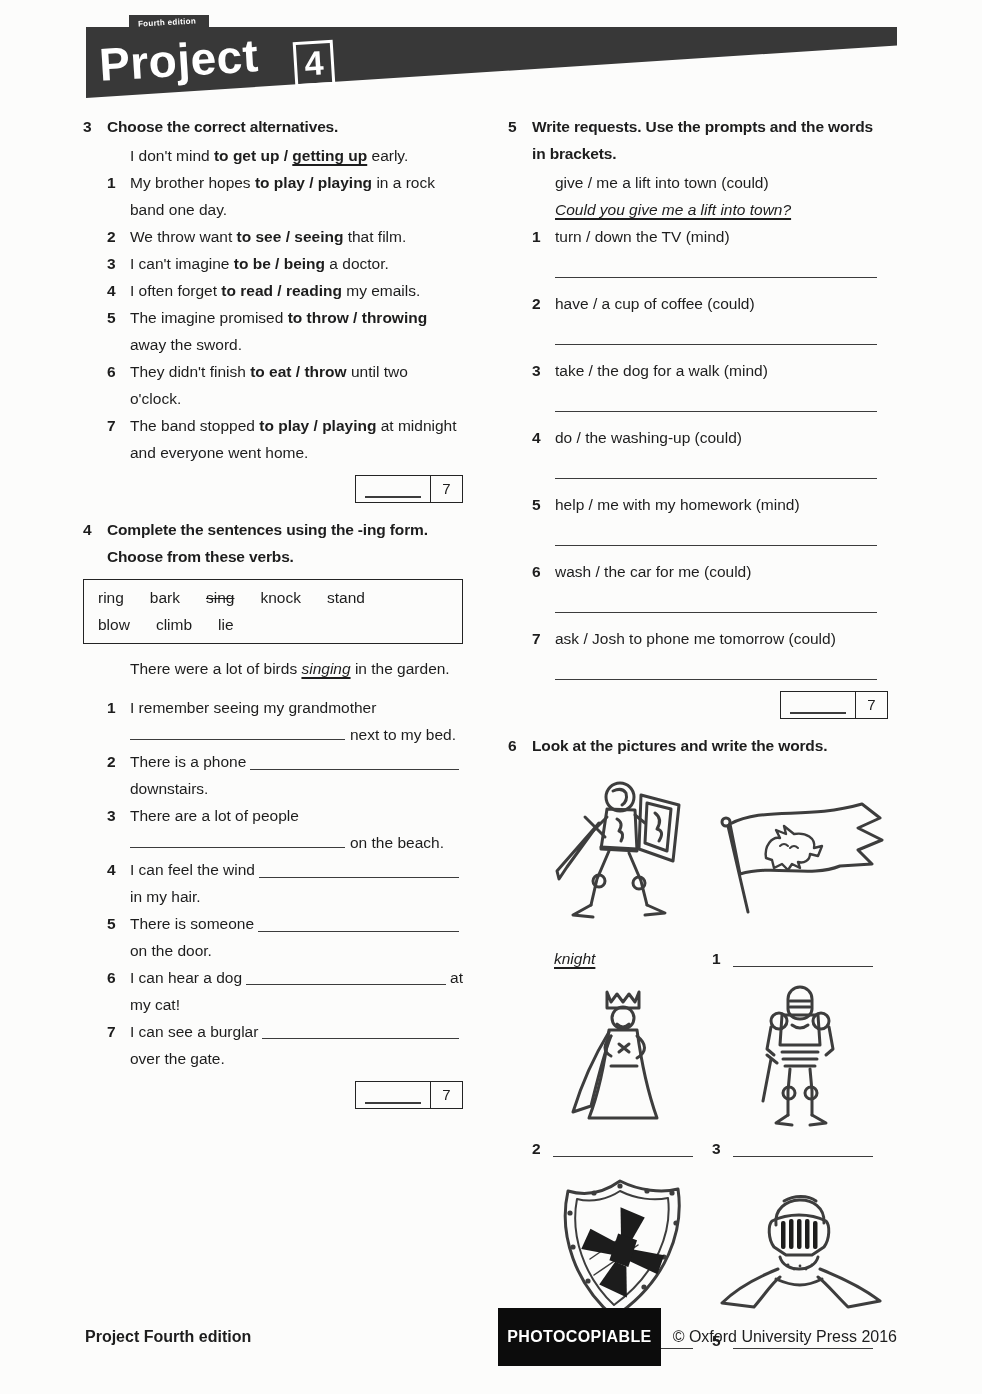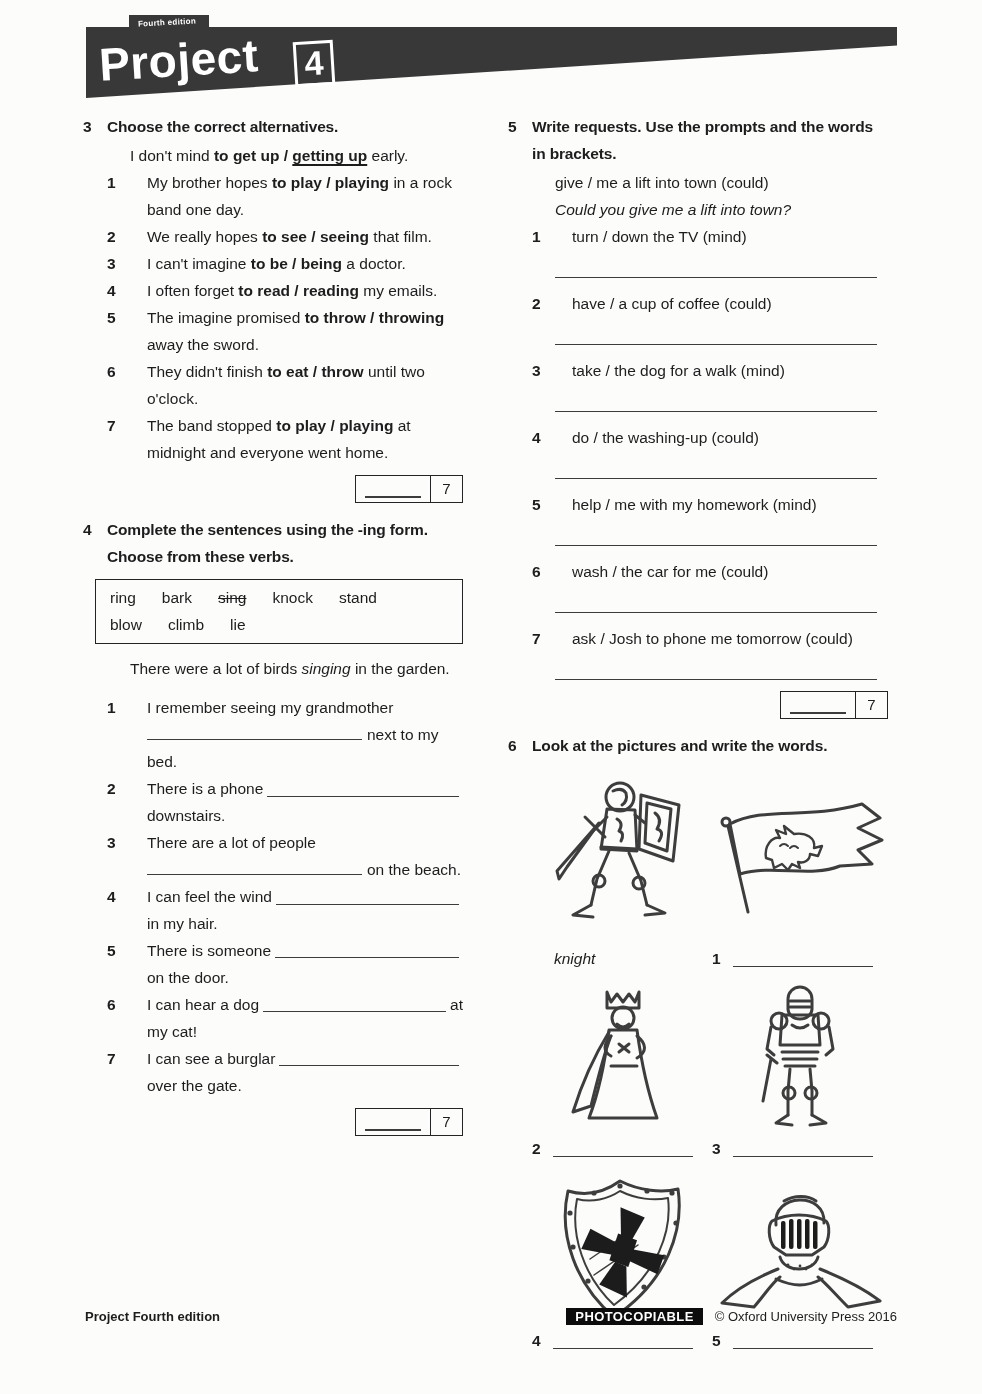--- a/index.html
+++ b/index.html
@@ -23,68 +23,68 @@
   .excol{width:380px;flex:0 0 380px;font-size:15.5px;line-height:1.74;}
 
   .ex-head{display:flex;margin:0 0 2px 0;}
   .ex-num{width:24px;font-weight:bold;flex-shrink:0;}
   .ex-title{flex:1;font-weight:bold;letter-spacing:-.15px;}
   .ex-title .ing{}
   .ex-body{margin-left:24px;}
 
   .item{display:flex;}
   .inum{width:23px;font-weight:bold;flex-shrink:0;}
-  .itext{flex:1;margin-left:17px;}
+  .itext{flex:1;}
   .example{margin-left:23px;}
 
   .b{font-weight:bold;}
   .u{text-decoration:underline;text-underline-offset:3px;text-decoration-thickness:1.5px;}
-  .iu{font-style:italic;text-underline-offset:3px;text-decoration-thickness:1.5px;}
+  .iu{font-style:italic;text-decoration:underline;text-underline-offset:3px;text-decoration-thickness:1.5px;}
   .strike{text-decoration:line-through;}
 
   .blank{display:inline-block;border-bottom:1.5px solid #3c3c3c;height:13px;vertical-align:baseline;}
   .blank-a{width:215px;}
   .fill-line{display:flex;align-items:center;}
   .fill-line .grow{flex:1;border-bottom:1.5px solid #3c3c3c;height:13px;margin:0 4px;}
   .l2-text{margin-left:5px;}
 
   .ans-blank{display:block;width:322px;border-bottom:1.5px solid #3c3c3c;height:20px;margin:6px 0 13px 0;}
 
   
   .score{display:flex;width:108px;height:28px;border:1.5px solid #242424;margin:8px 0 10px auto;box-sizing:border-box;}
   .score-left{flex:1;border-right:1.5px solid #242424;display:flex;align-items:flex-end;justify-content:center;padding-bottom:4px;}
   .score-left .blank{width:56px;border-bottom-width:2px;}
   .score-num{width:31px;display:flex;align-items:center;justify-content:center;font-size:15px;}
 
   
-  .word-box{border:1.5px solid #242424;margin:8px 0 12px 12px;padding:4px 14px;line-height:1.8;}
+  .word-box{border:1.5px solid #242424;margin:8px 0 12px 0;padding:4px 14px;line-height:1.8;}
   .word{display:inline-block;margin-right:26px;}
   .ex4-gap{margin-top:12px;}
 
   
   .ex{margin-bottom:14px;}
   .ex5-item{margin-bottom:0;}
 
   
   .pics{margin-left:24px;margin-top:10px;display:grid;grid-template-columns:180px 175px;}
   .pic{display:flex;align-items:center;justify-content:center;}
   .pic-r1{height:172px;}
   .pic-r2{height:150px;}
   .pic-r3{height:152px;}
   .cap{height:36px;display:flex;align-items:center;margin-bottom:4px;}
   .cap-indent{padding-left:22px;}
   .cap .inum{width:auto;margin-right:12px;}
   .cap-blank{width:140px;}
   svg.ill{display:block;}
 
   
-  .footer{position:absolute;left:85px;top:1308px;width:812px;display:flex;align-items:center;font-size:13px;}
+  .footer{position:absolute;left:85px;top:1308px;width:812px;display:flex;align-items:center;font-size:16px;}
   .footer-left{font-weight:bold;}
   .footer-right{margin-left:auto;display:flex;align-items:center;}
-  .badge{background:#0c0c0c;color:#fff;font-weight:bold;padding:1px 9px;letter-spacing:.4px;}
+  .badge{background:#0c0c0c;color:#fff;font-weight:bold;padding:20px 9px;letter-spacing:.4px;}
   .copyright{margin-left:12px;}
 </style>
 </head>
 <body>
 
 <div class="page">
 
   <div>
     <div class="banner"></div>
     <div class="banner-tab"></div>
@@ -104,21 +104,21 @@
         </div>
         <div class="ex-body">
           <div class="example"><span>I don't mind </span><span class="b">to get up</span><span class="b"> / </span><span class="b u">getting up</span><span> early.</span></div>
 
           <div class="item">
               <span class="inum">1</span>
               <span class="itext"><span>My brother hopes </span><span class="b">to play</span><span class="b"> / </span><span class="b">playing</span><span> in a rock band one day.</span></span>
             </div>
           <div class="item">
               <span class="inum">2</span>
-              <span class="itext"><span>We really hopes </span><span class="b">to see</span><span class="b"> / </span><span class="b">seeing</span><span> that film.</span></span>
+              <span class="itext"><span>We throw want </span><span class="b">to see</span><span class="b"> / </span><span class="b">seeing</span><span> that film.</span></span>
             </div>
           <div class="item">
               <span class="inum">3</span>
               <span class="itext"><span>I can't imagine </span><span class="b">to be</span><span class="b"> / </span><span class="b">being</span><span> a doctor.</span></span>
             </div>
           <div class="item">
               <span class="inum">4</span>
               <span class="itext"><span>I often forget </span><span class="b">to read</span><span class="b"> / </span><span class="b">reading</span><span> my emails.</span></span>
             </div>
           <div class="item">

